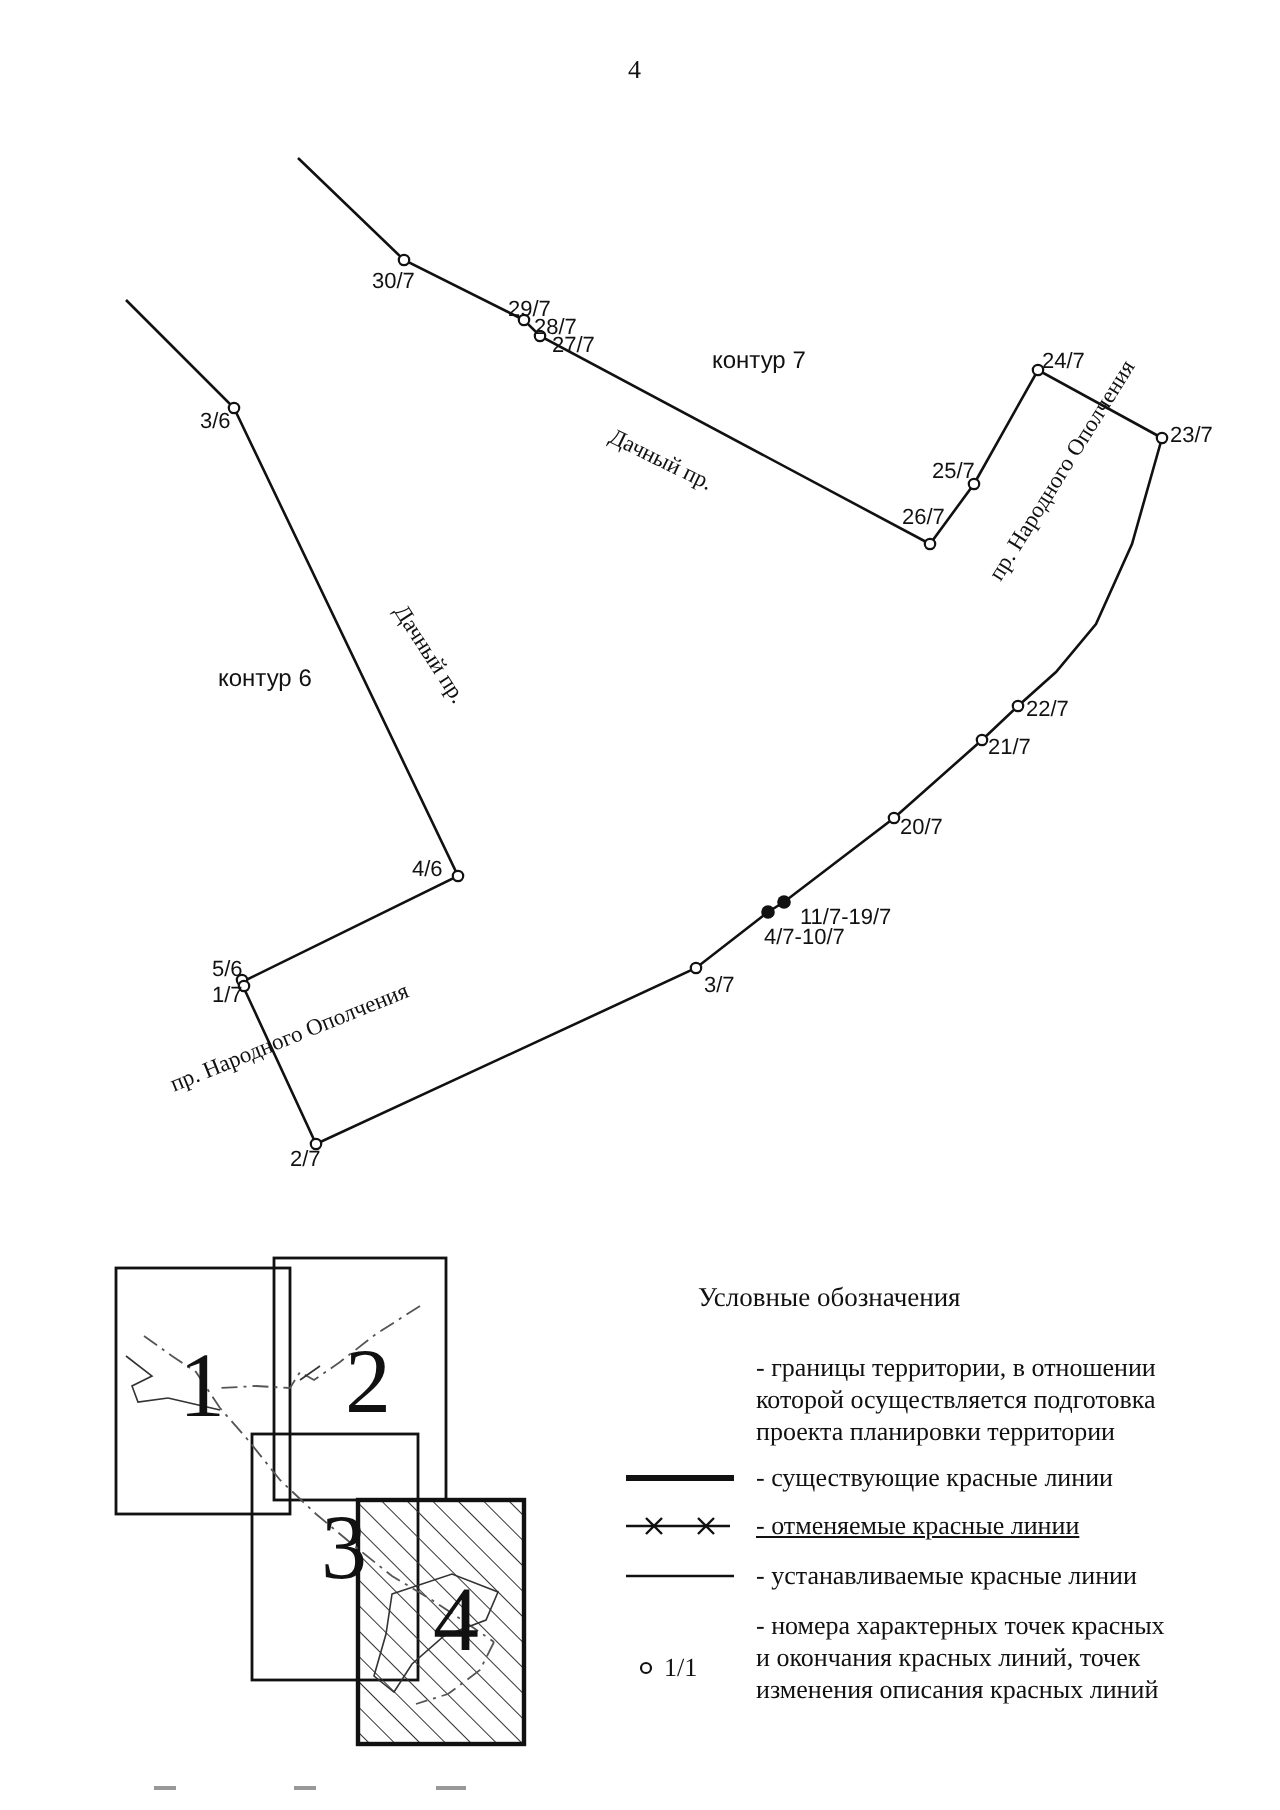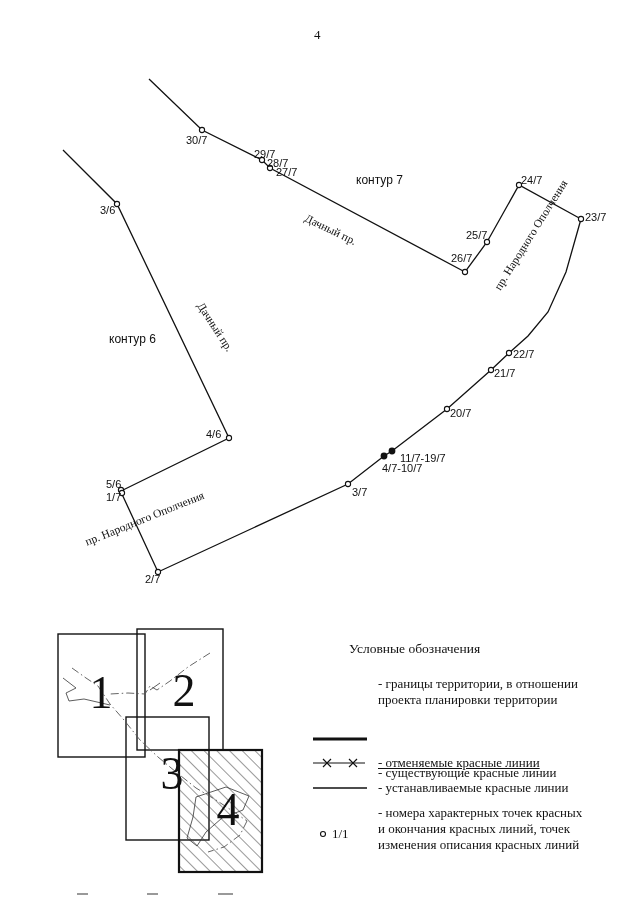--- a/index.html
+++ b/index.html
@@ -94,27 +94,28 @@
         <line x1="147" y1="894" x2="158" y2="894" stroke="#999" stroke-width="2"></line>
         <line x1="218" y1="894" x2="233" y2="894" stroke="#999" stroke-width="2"></line>
       </g>
   </svg>
 
   <div>
     <div class="abs legend-title" style="left:313px; top:641px;margin-left:36px;">Условные обозначения</div>
 
     <div class="abs legend-text" style="left:378px; top:676px;">
       <div>- границы территории, в отношении</div>
+      <div>которой осуществляется подготовка</div>
       <div>проекта планировки территории</div>
     </div>
 
     <svg class="sym" style="left:311px; top:731px;" width="62" height="16">
       <line x1="2" y1="8" x2="56" y2="8" stroke="#111" stroke-width="3"></line>
     </svg>
-    <div class="abs legend-text" style="left:378px; top:765px;">- существующие красные линии</div>
+    <div class="abs legend-text" style="left:378px; top:731px;">- существующие красные линии</div>
 
     <svg class="sym" style="left:311px; top:755px;" width="62" height="16">
       <line x1="2" y1="8" x2="54" y2="8" stroke="#111" stroke-width="1.2"></line>
       <path d="M12,4 L20,12 M20,4 L12,12 M38,4 L46,12 M46,4 L38,12" stroke="#111" stroke-width="1.2" fill="none"></path>
     </svg>
     <div class="abs legend-text" style="left:378px; top:755px;text-decoration:underline;">- отменяемые красные линии</div>
 
     <svg class="sym" style="left:311px; top:780px;" width="62" height="16">
       <line x1="2" y1="8" x2="56" y2="8" stroke="#111" stroke-width="1.3"></line>
     </svg>

